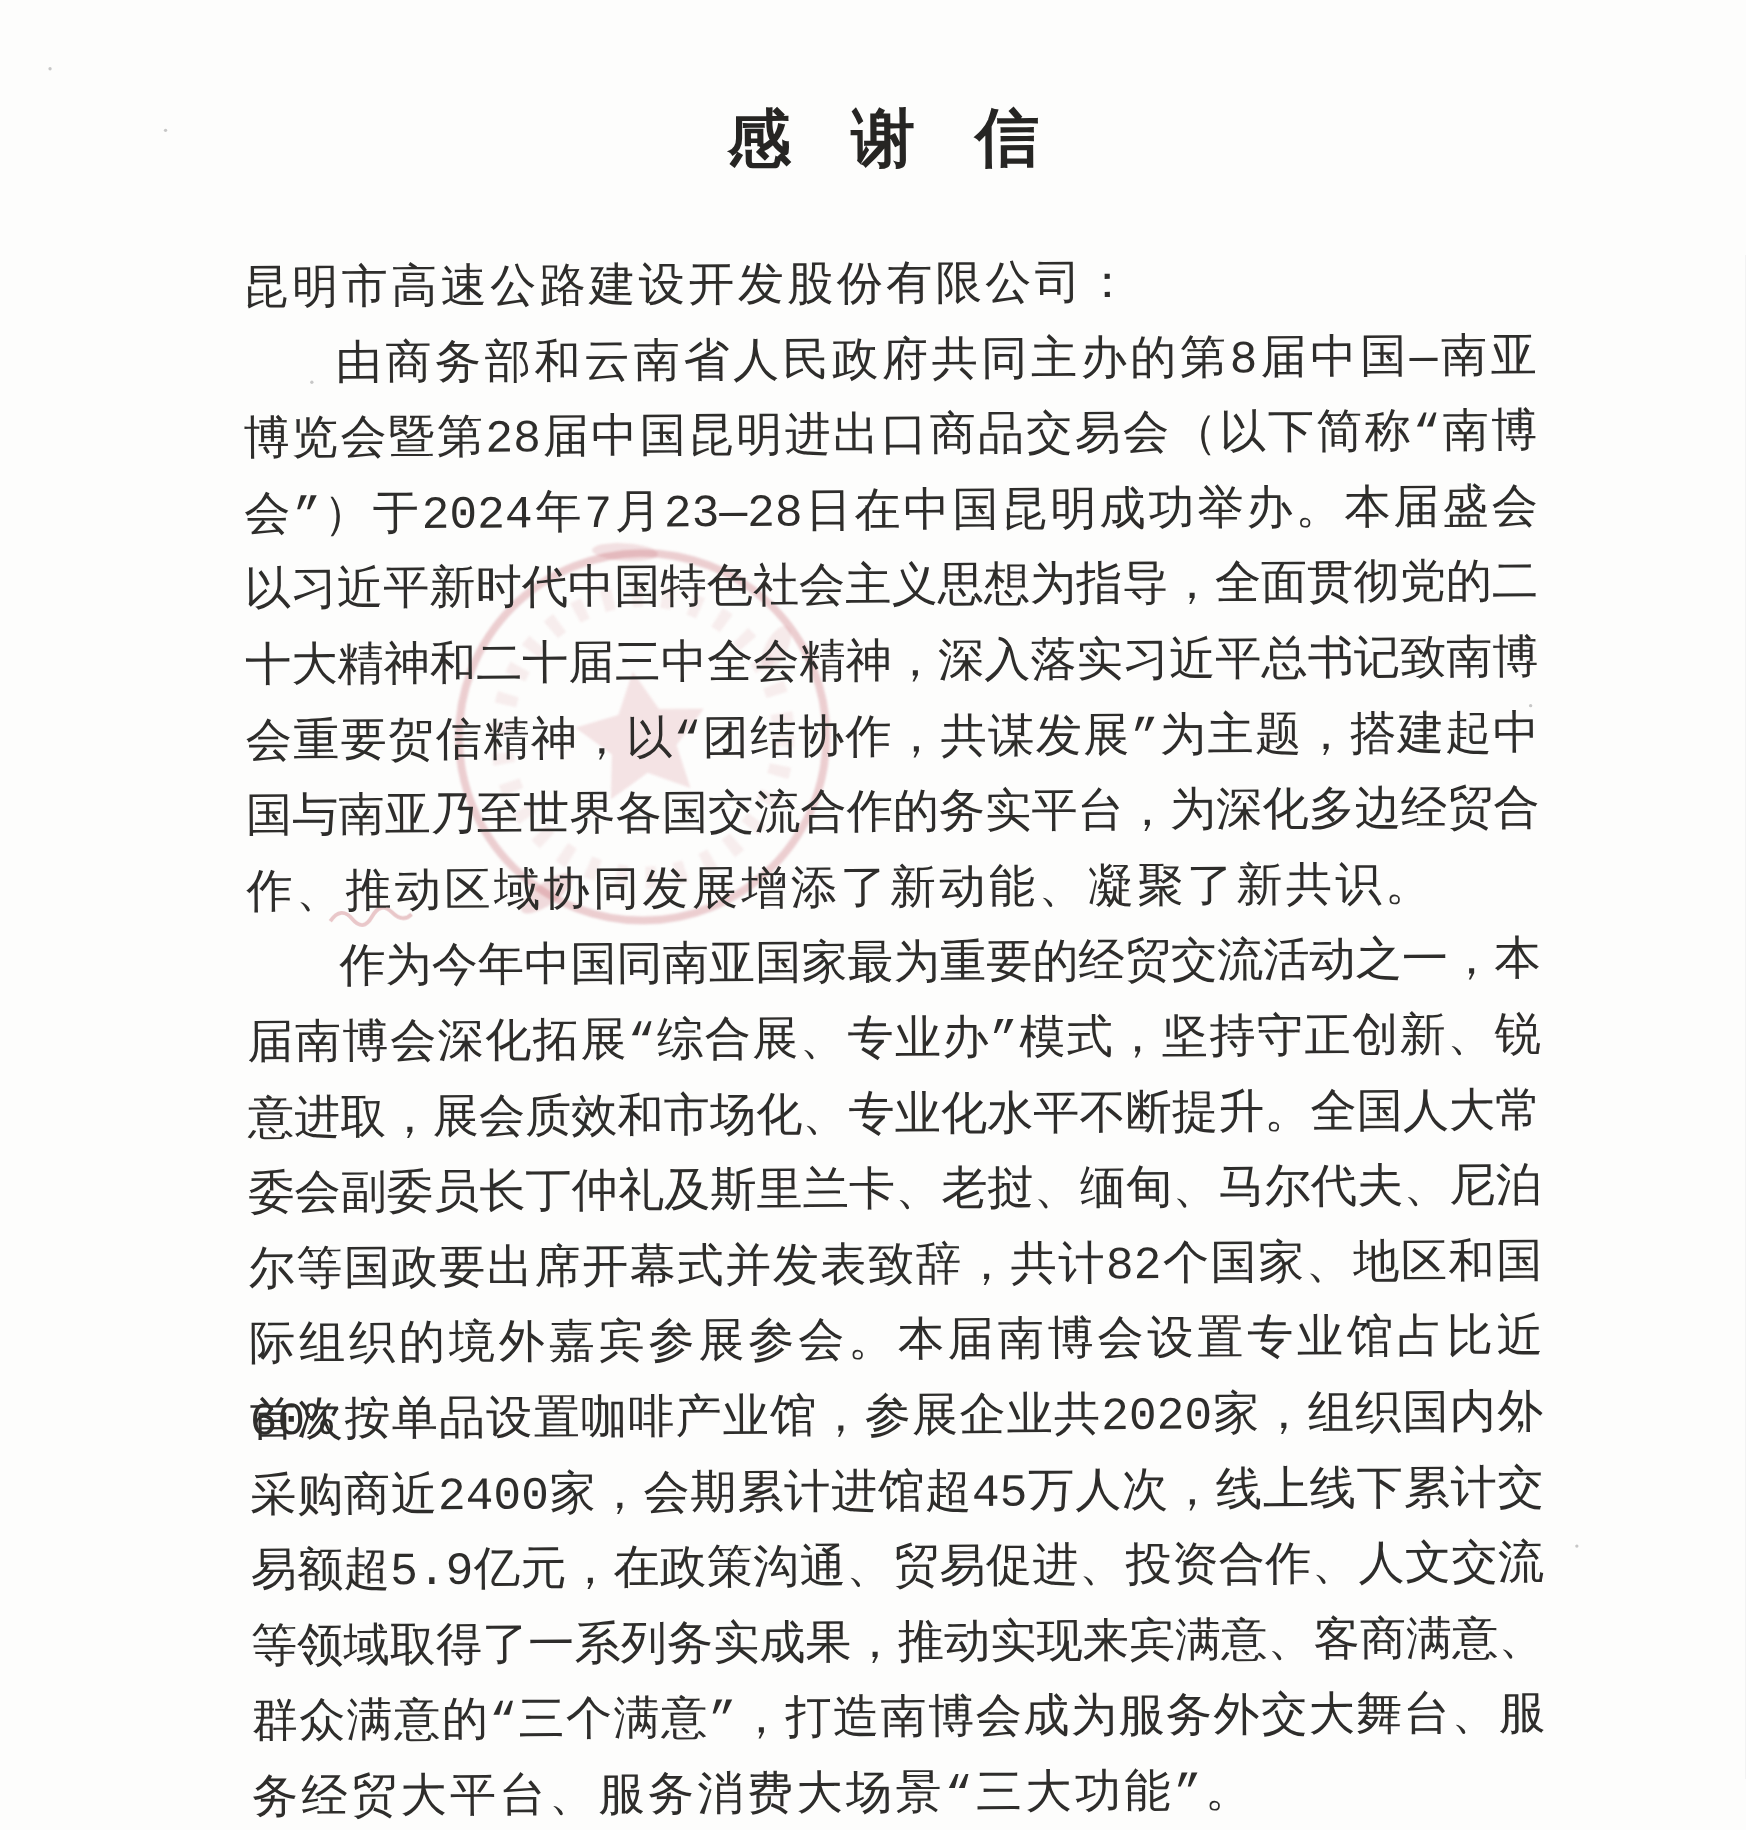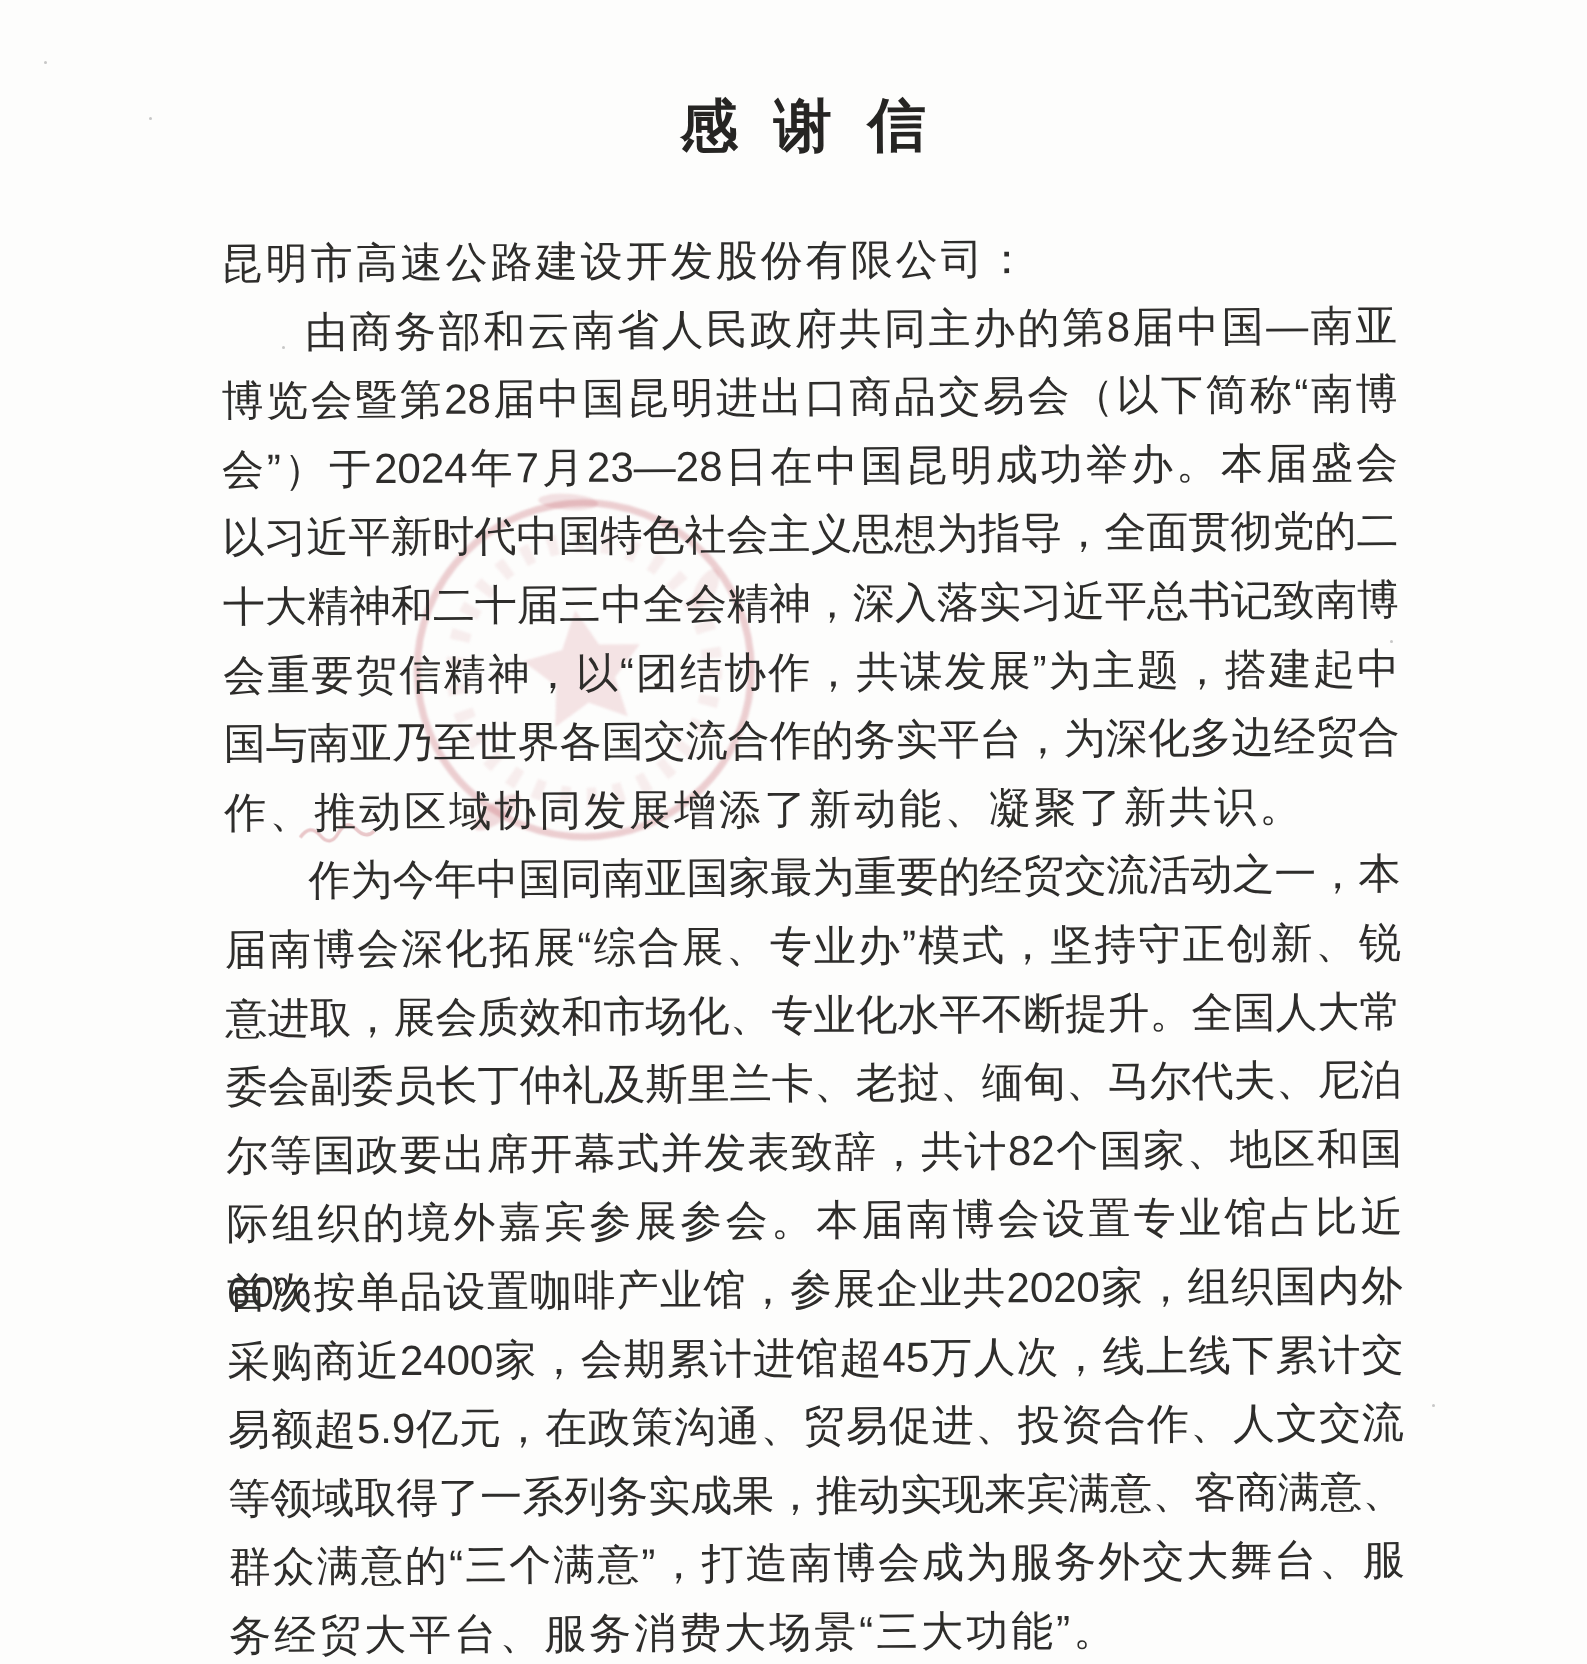--- a/index.html
+++ b/index.html
@@ -1,21 +1,21 @@
 <!DOCTYPE html>
 <html><head>
 <meta charset="utf-8">
 <style>
   html,body{margin:0;padding:0;background:#e8e8e8;}
   .page{
     position:relative;
     width:1587px;height:1664px;
     background:#fdfdfc;
     overflow:hidden;
-    font-family:Liberation Sans, sans-serif;
+    font-family:Liberation Mono, monospace;
     color:#2e2d2b;
   }
   .content{
     position:absolute;left:0;top:0;width:100%;height:100%;
     transform:rotate(-0.35deg);
     transform-origin:224px 800px;
   }
   .title{
     position:absolute;left:224px;top:52px;width:1176px;
     text-align:center;

